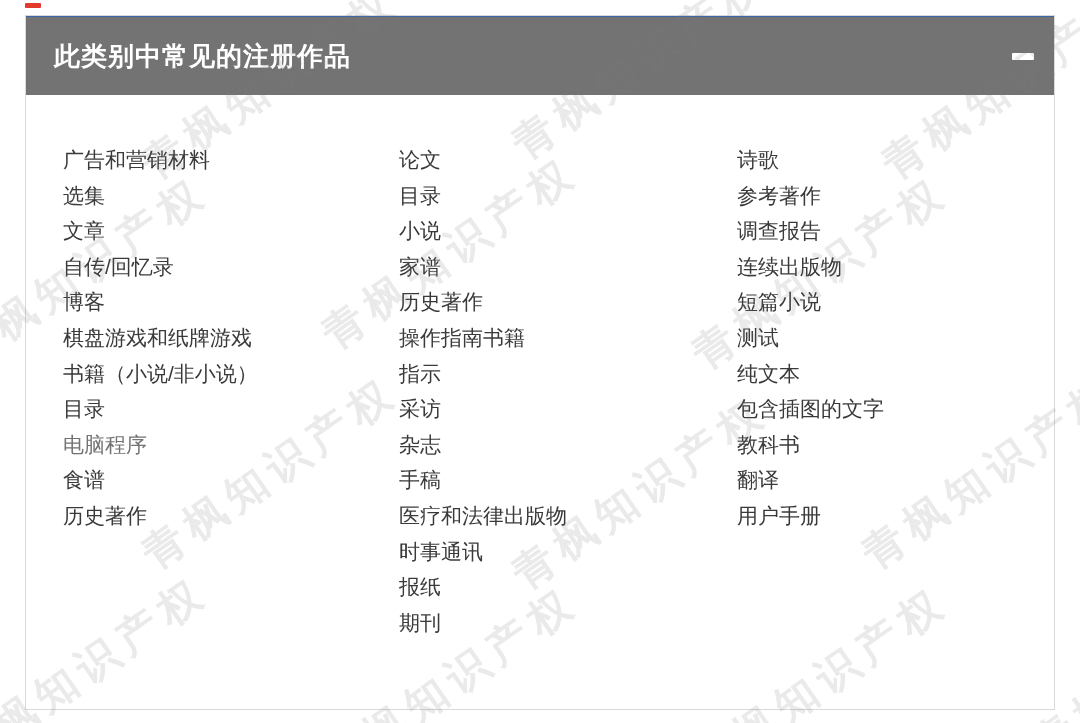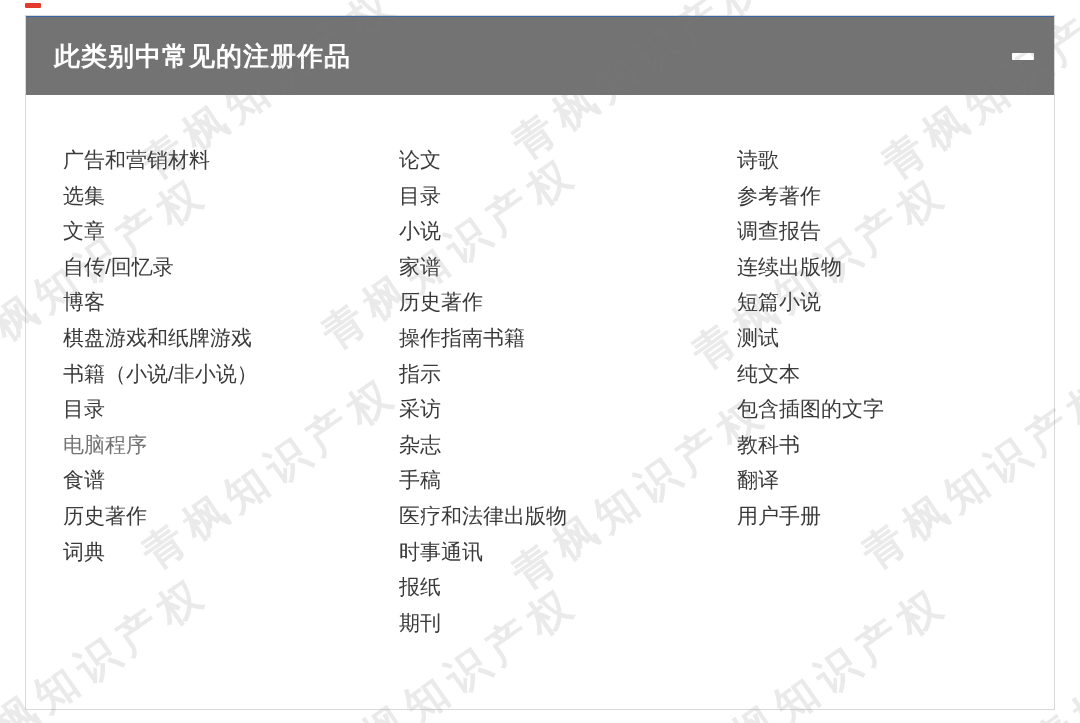--- a/index.html
+++ b/index.html
@@ -137,21 +137,20 @@
         <li class="item">选集</li>
         <li class="item">文章</li>
         <li class="item">自传/回忆录</li>
         <li class="item">博客</li>
         <li class="item">棋盘游戏和纸牌游戏</li>
         <li class="item">书籍（小说/非小说）</li>
         <li class="item">目录</li>
         <li class="item link">电脑程序</li>
         <li class="item">食谱</li>
         <li class="item">历史著作</li>
-        <li class="item">词典</li>
       </ul>
 
       <ul class="col c2">
         <li class="item">论文</li>
         <li class="item">目录</li>
         <li class="item">小说</li>
         <li class="item">家谱</li>
         <li class="item">历史著作</li>
         <li class="item">操作指南书籍</li>
         <li class="item">指示</li>

